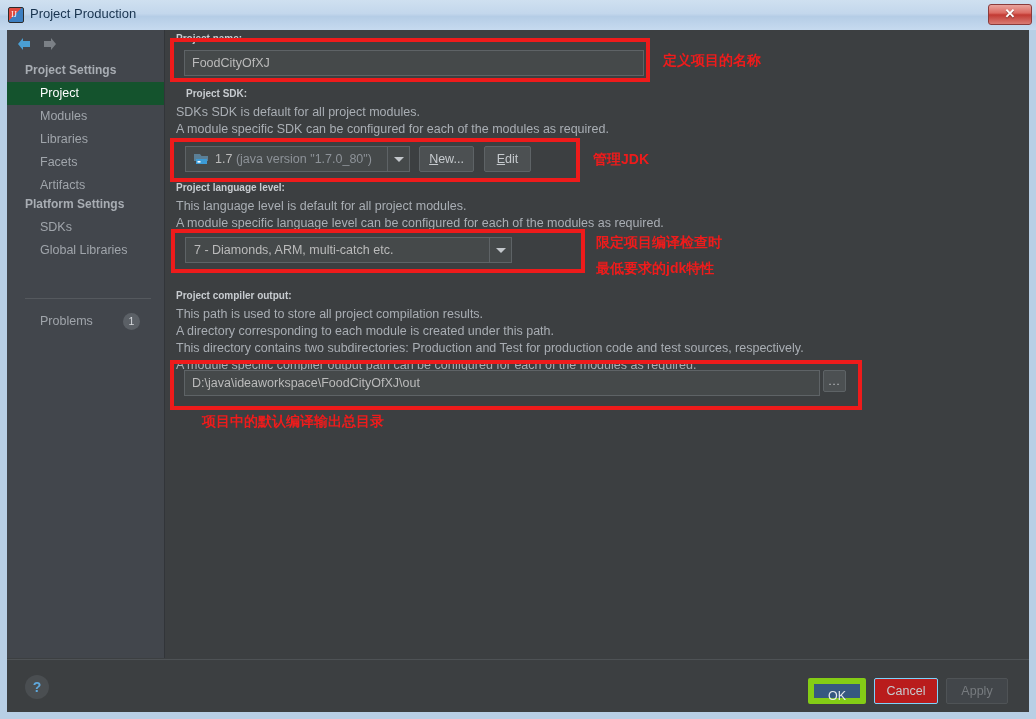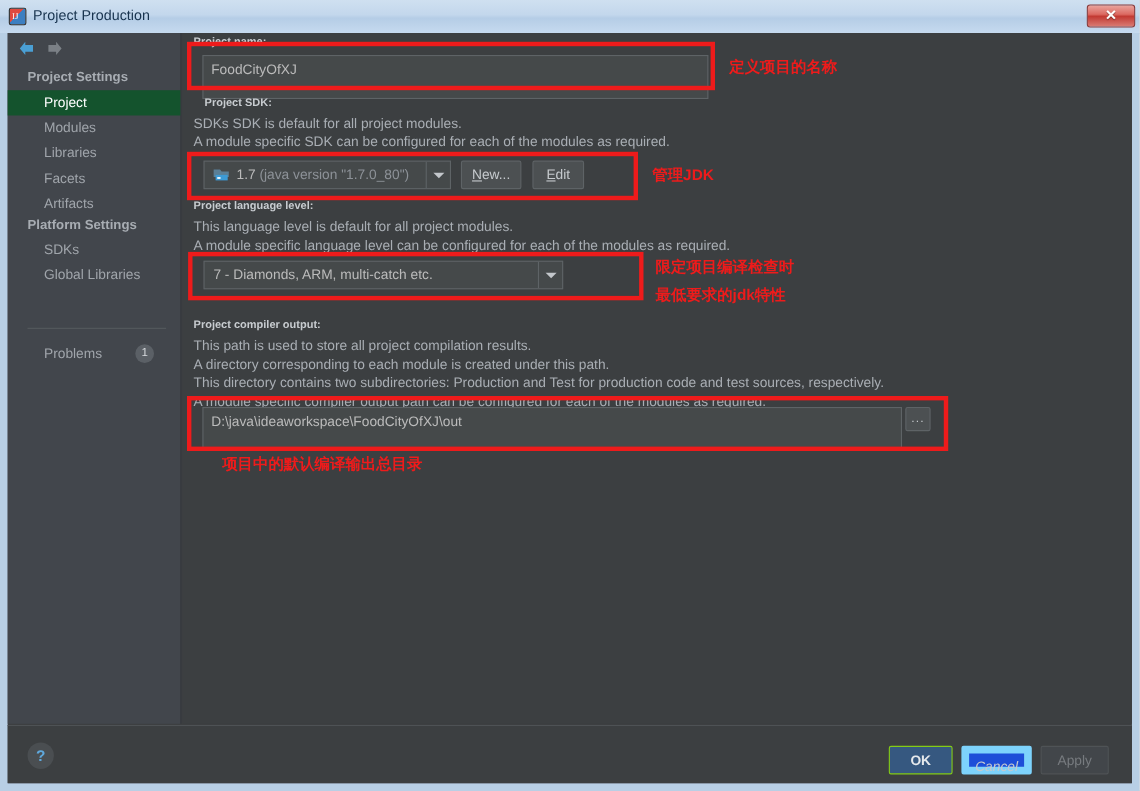--- a/index.html
+++ b/index.html
@@ -201,21 +201,21 @@
 
   .textfield {
     position: absolute;
     background: #45494a;
     border: 1px solid #5e6366;
     box-sizing: border-box;
     color: #bbbbbb;
     font-size: 12.5px;
     padding-left: 7px;
     line-height: 24px;
-    height: 40px;
+    height: 26px;
     white-space: nowrap;
     overflow: hidden;
     cursor: text;
   }
 
   .combo {
     position: absolute;
     height: 26px;
     background: #45494a;
     border: 1px solid #5e6366;
@@ -318,29 +318,28 @@
     height: 26px;
     line-height: 24px;
     text-align: center;
     font-size: 12.5px;
     border-radius: 2px;
     box-sizing: border-box;
     cursor: pointer;
   }
   .foot-btn.primary {
     background: #365880;
-    border: 1px solid #84cc16;
+    border: 6px solid #84cc16;
     color: #e6e9ec;
-    font-weight: bold;
+    font-weight: normal;
   }
   .foot-btn.normal {
-    background: #1d4ed8;
-    border: 7px solid #7dd3fc;
+    background: #b91c1c;
+    border: 1px solid #7dd3fc;
     color: #c6cace;
-    font-style: italic;
   }
   .foot-btn.disabled {
     background: #42464a;
     border: 1px solid #4f5356;
     color: #777b7f;
     cursor: default;
   }
 </style>
 </head>
 <body>

